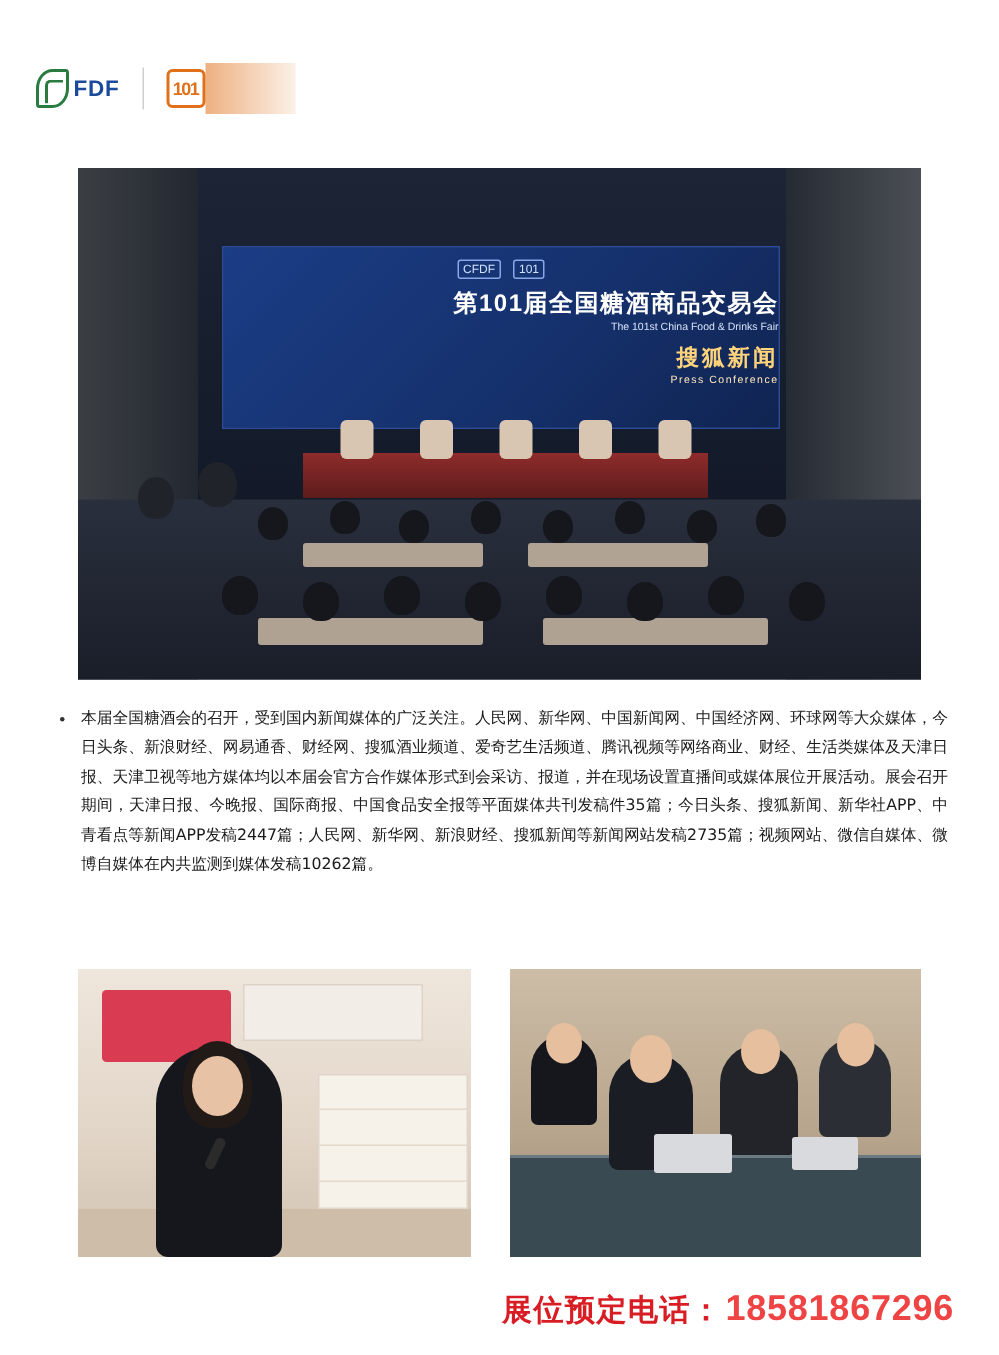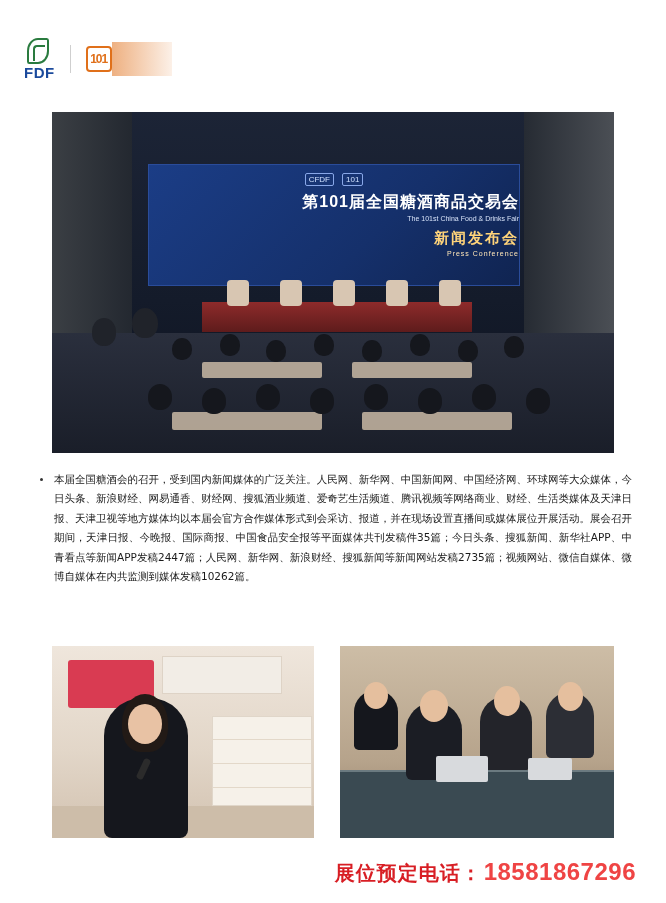--- a/index.html
+++ b/index.html
@@ -27,21 +27,20 @@
     align-items: center;
     gap: 6px;
   }
   .cfdf-logo {
     display: flex;
     align-items: center;
     font-weight: bold;
     font-size: 15px;
     color: #1b4a9c;
     letter-spacing: 0.5px;
-    flex-direction: column;
   }
   .cfdf-mark {
     width: 22px;
     height: 26px;
     border: 2px solid #2a7b3f;
     border-radius: 50% 10% 50% 10%;
     margin-right: 3px;
     position: relative;
     background: #ffffff;
   }
@@ -260,21 +259,21 @@
   <div class="side-wall-l"></div>
   <div class="side-wall-r"></div>
 
   <div class="stage-screen">
     <div class="screen-logos">
       <span class="s1">CFDF</span>
       <span class="s2">101</span>
     </div>
     <div class="screen-line1">第101届全国糖酒商品交易会</div>
     <div class="screen-line2">The 101st China Food &amp; Drinks Fair</div>
-    <div class="screen-line3">新闻发布会</div>
+    <div class="screen-line3">搜狐新闻</div>
     <div class="screen-line4">Press Conference</div>
   </div>
 
   <div class="dais"></div>
   <div class="panel-seat" style="left:175px"></div>
   <div class="panel-seat" style="left:228px"></div>
   <div class="panel-seat" style="left:281px"></div>
   <div class="panel-seat" style="left:334px"></div>
   <div class="panel-seat" style="left:387px"></div>
 

